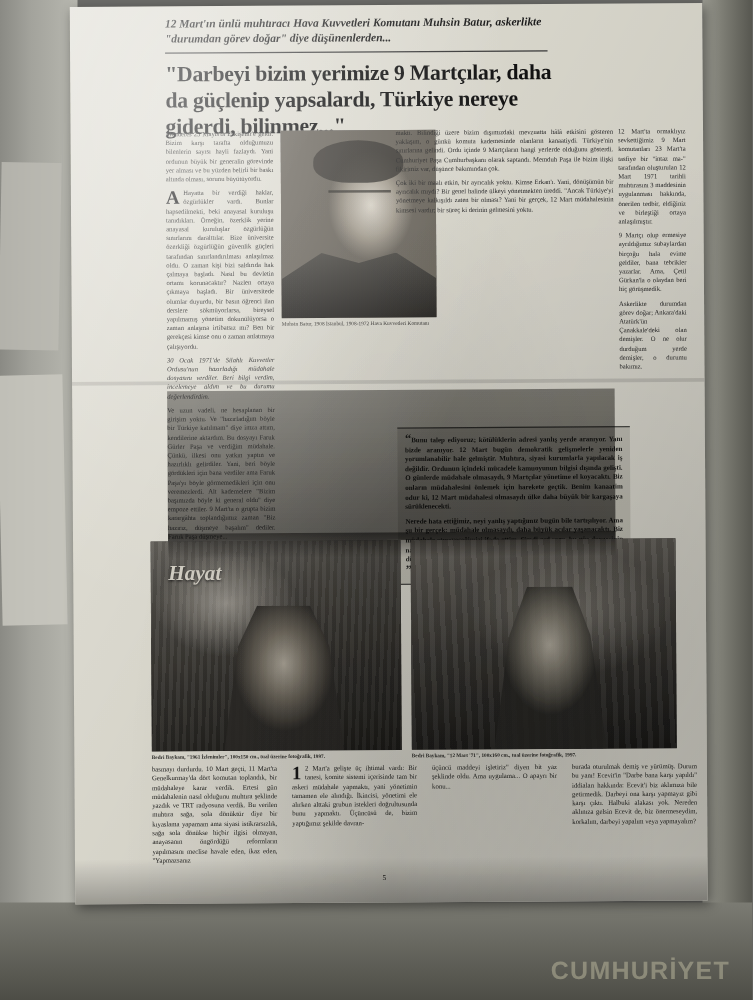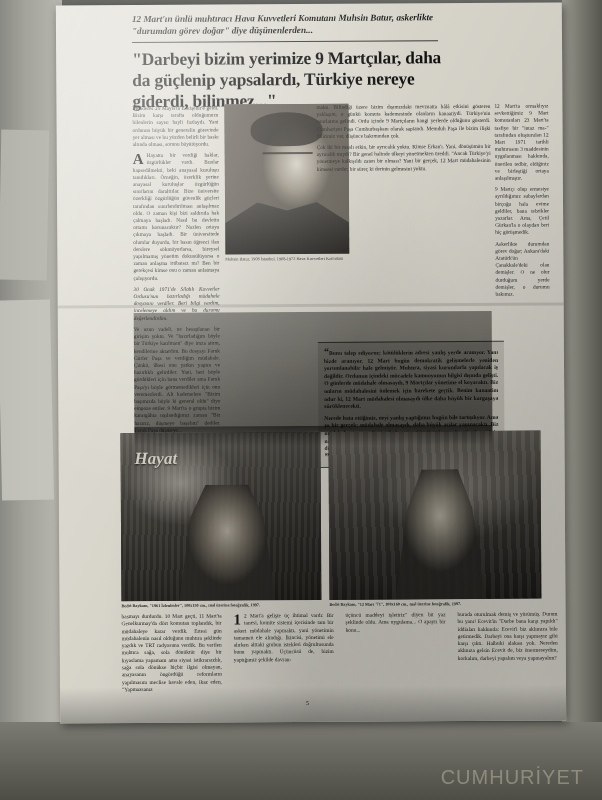--- a/index.html
+++ b/index.html
@@ -15,21 +15,21 @@
      background:linear-gradient(90deg,#8a8a84 0%,#a3a39c 40%,#b8b8b0 100%);}
   .bg-strip{position:absolute;left:0;top:300px;width:52px;height:200px;
      background:#c9c8c0;transform:rotate(-1.2deg);opacity:.85;}
   .bg-strip2{position:absolute;left:0;top:130px;width:48px;height:150px;
      background:#bdbcb4;transform:rotate(1deg);opacity:.8;}
   .bg-right{position:absolute;right:0;top:0;width:40px;height:800px;
      background:linear-gradient(270deg,#56564f 0%,#7d7d74 60%,#9a9a91 100%);}
   .bg-bottom{position:absolute;left:0;bottom:0;width:602px;height:78px;
      background:linear-gradient(180deg,#7b7b73 0%,#4d4d46 100%);}
   .bg-bottom-text{position:absolute;right:18px;bottom:14px;color:#b6b39a;
-     font-family:"Liberation Sans",sans-serif;font-weight:normal;font-size:20px;
+     font-family:"Liberation Sans",sans-serif;font-weight:bold;font-size:20px;
      letter-spacing:1px;opacity:.55;text-align:center;line-height:18px;}
 
   
   .page{
     position:absolute;left:58px;top:4px;width:506px;height:718px;
     background:#d9d7cd;
     box-shadow:2px 3px 9px rgba(0,0,0,.45);
     transform:rotate(-0.35deg);
     overflow:hidden;
     filter:contrast(1.02);

